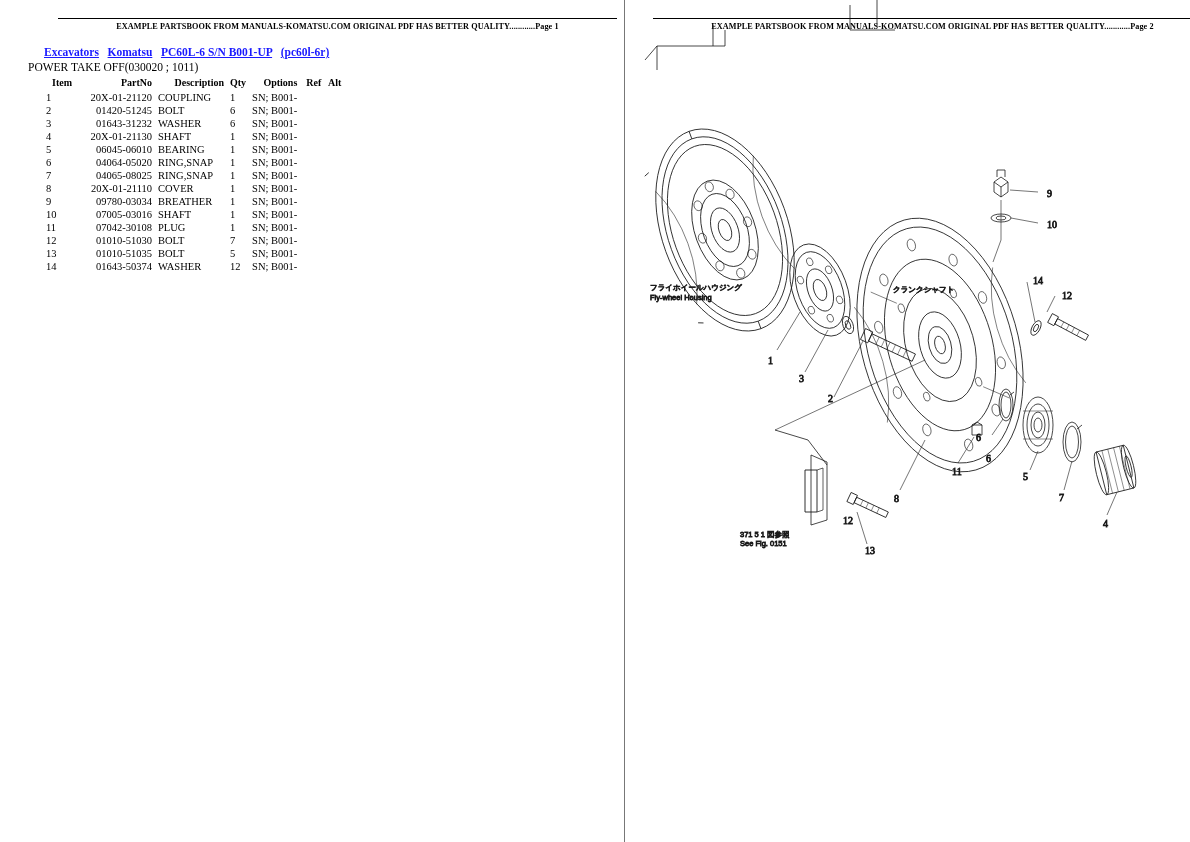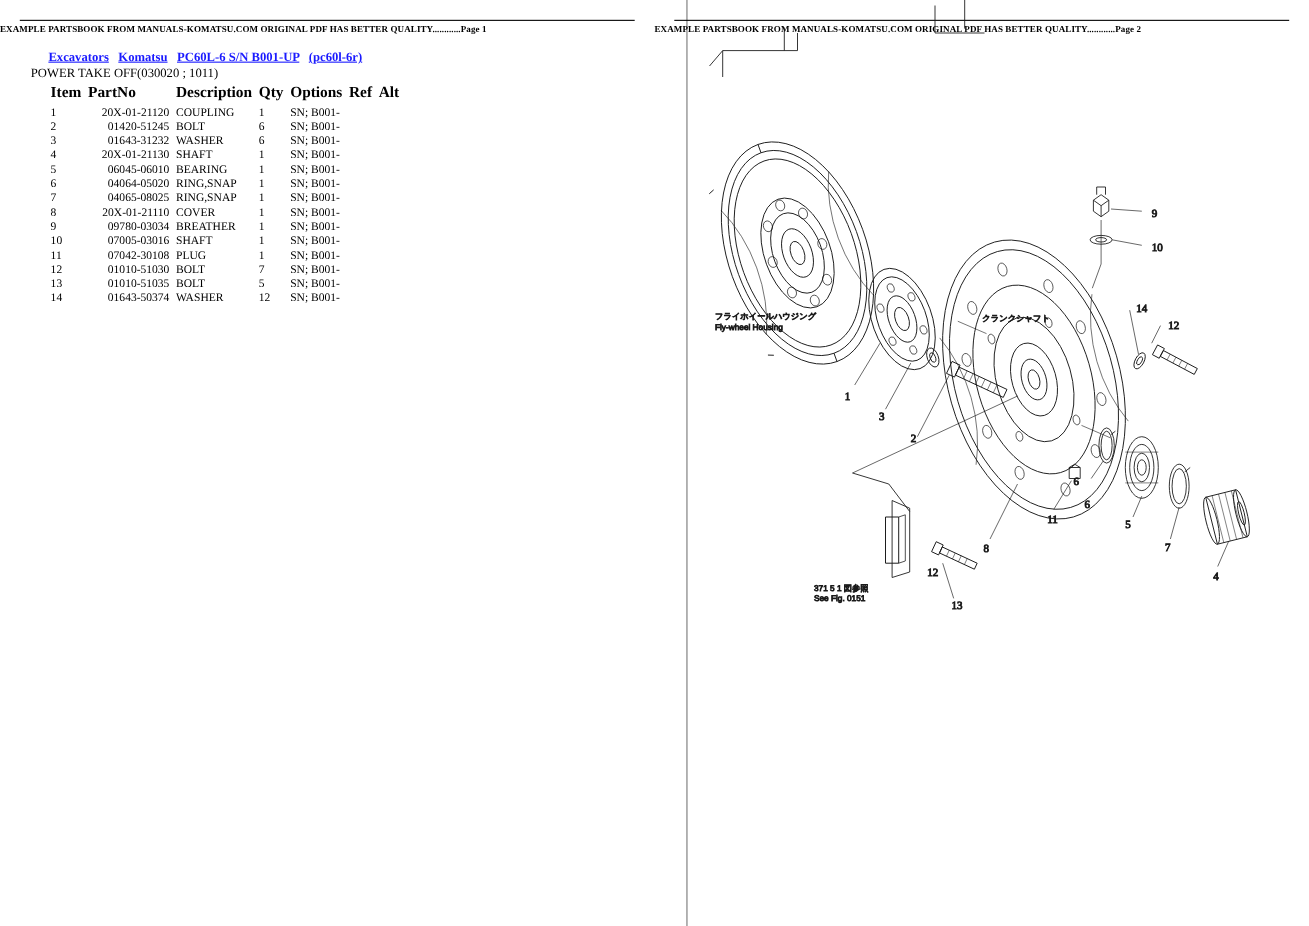--- a/index.html
+++ b/index.html
@@ -32,25 +32,27 @@
     width: 0;
     height: 842px;
     border-left: 1px solid #777;
   }
 
   .header-band {
     position: absolute;
     top: 18px;
     left: 0;
     width: 100%;
+    text-align: center;
     font-family: "Liberation Serif", serif;
     font-weight: bold;
     font-size: 8.2px;
     letter-spacing: 0.1px;
     white-space: nowrap;
+    padding-left: 40px;
   }
   .header-band .hdr-rule {
     display: block;
     border-top: 1px solid #000;
     margin: 0 18px 3px 18px;
     height: 0;
   }
   .header-text { display: inline-block; }
 
   .breadcrumb {
@@ -80,23 +82,23 @@
 
   table.parts {
     position: absolute;
     left: 44px;
     top: 76px;
     border-collapse: collapse;
     font-size: 10.5px;
   }
   table.parts th {
     font-weight: bold;
-    text-align: left;
+    text-align: right;
     padding: 1px 4px 3px 2px;
-    font-size: 14px;
+    font-size: 10px;
     white-space: nowrap;
   }
   table.parts td {
     padding: 1px 4px 1px 2px;
     white-space: nowrap;
     font-size: 10.5px;
   }
   .col-item { width: 26px; text-align: left; }
   .col-part { width: 74px; text-align: right; }
   .col-desc { width: 66px; }

